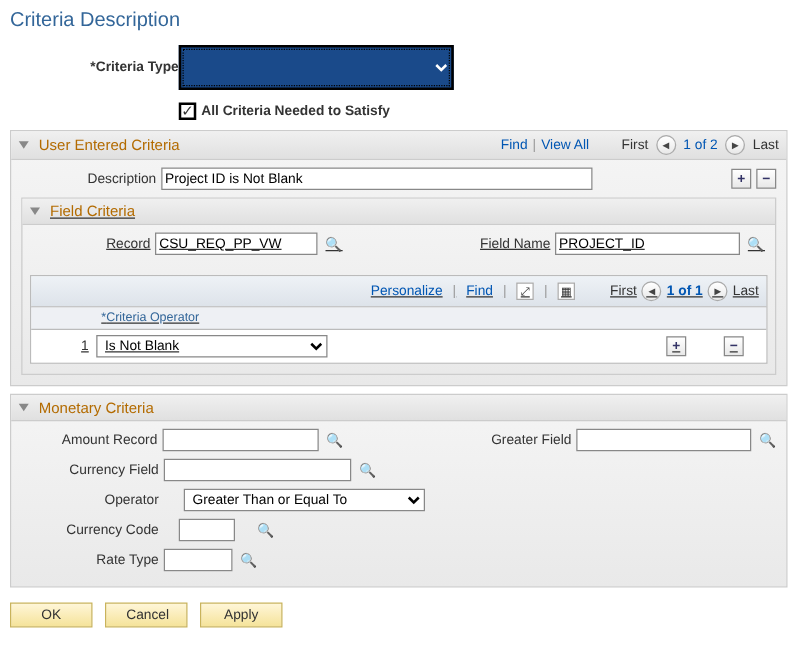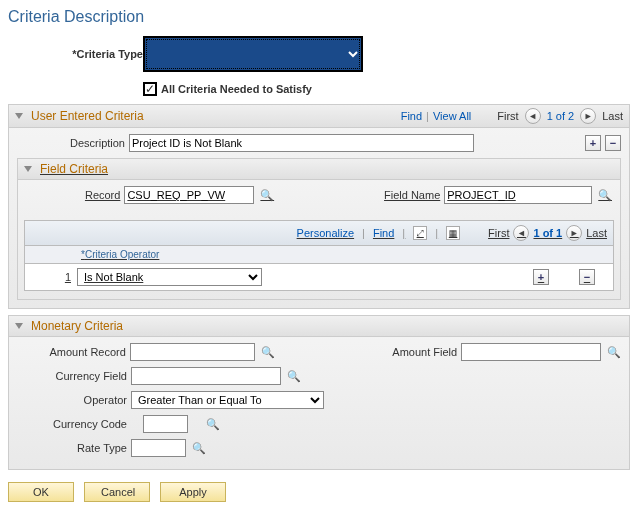--- a/index.html
+++ b/index.html
@@ -162,30 +162,30 @@
 <div class="section">
   <div class="section-hdr">
     <span class="tri"></span>
     <span class="sect-title">Monetary Criteria</span>
   </div>
   <div class="body-pad">
     <div class="row" style="gap:4px;">
       <span class="label" style="width:110px;">Amount Record</span>
       <input type="text" style="width: 125px;" value="">
       <span class="lookup-icon">🔍</span>
-      <span class="label" style="width:160px; margin-left:20px;">Amount Field</span>
+      <span class="label" style="width:160px; margin-left:20px;">Greater Field</span>
       <input type="text" style="width: 140px;" value="">
       <span class="lookup-icon">🔍</span>
     </div>
     <div class="row" style="gap:4px;">
       <span class="label" style="width:110px;">Currency Field</span>
       <input type="text" style="width: 150px;" value="">
       <span class="lookup-icon">🔍</span>
     </div>
-    <div class="row" style="gap:4px;">
+    <div class="row" style="gap:20px;">
       <span class="label" style="width:110px;">Operator</span>
       <select class="plain" style="width:193px;">
         <option>Greater Than or Equal To</option>
       </select>
     </div>
     <div class="row" style="gap:16px;">
       <span class="label" style="width:110px;">Currency Code</span>
       <input type="text" style="width: 45px;" value="">
       <span class="lookup-icon">🔍</span>
     </div>

